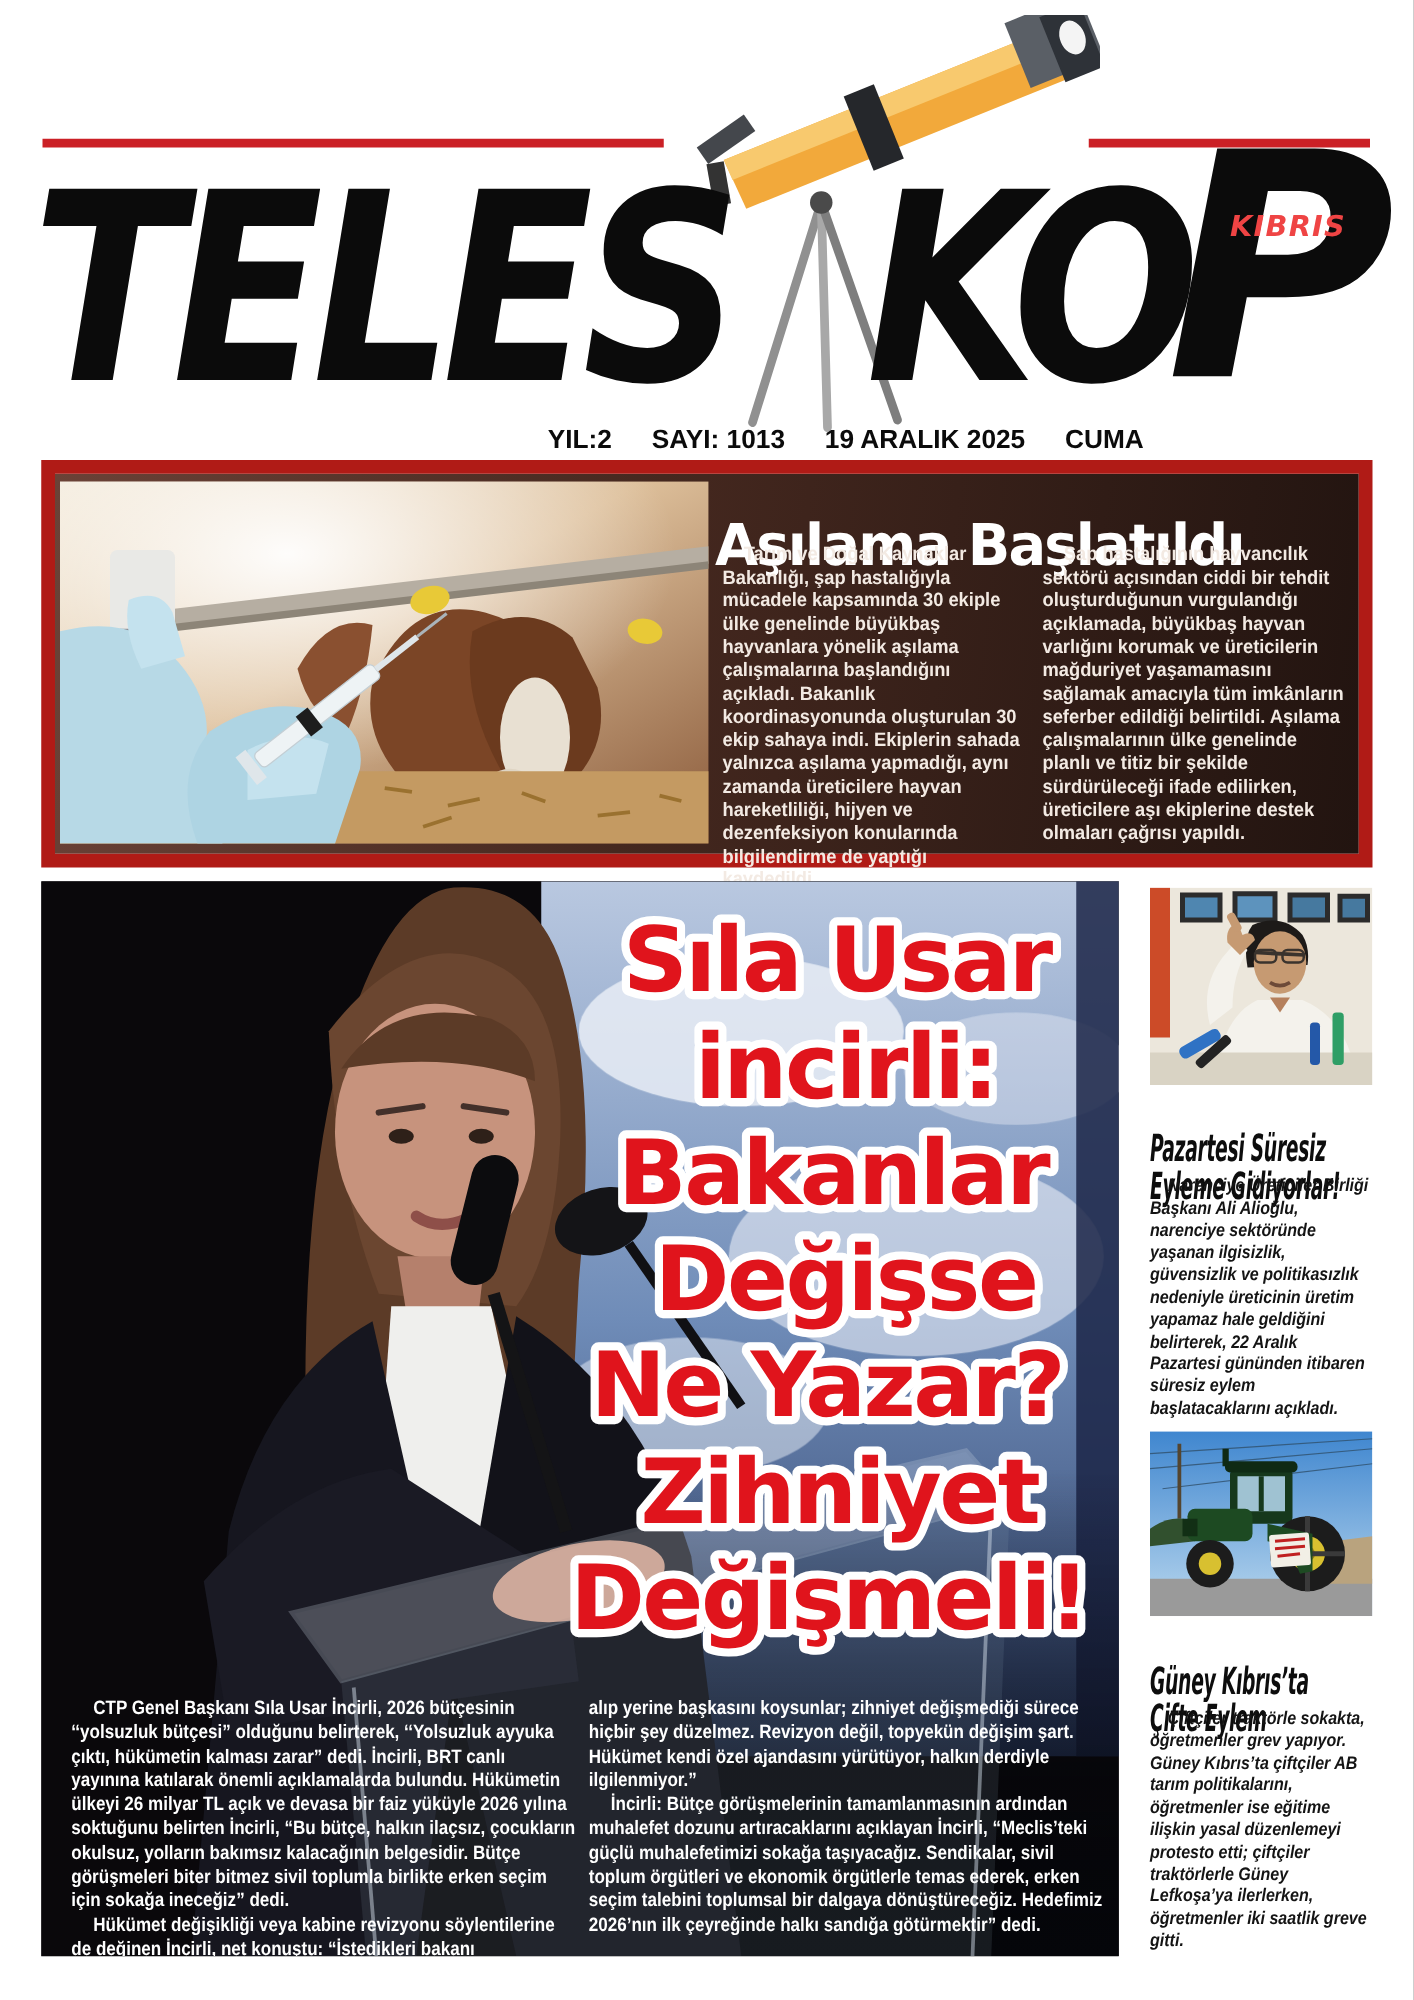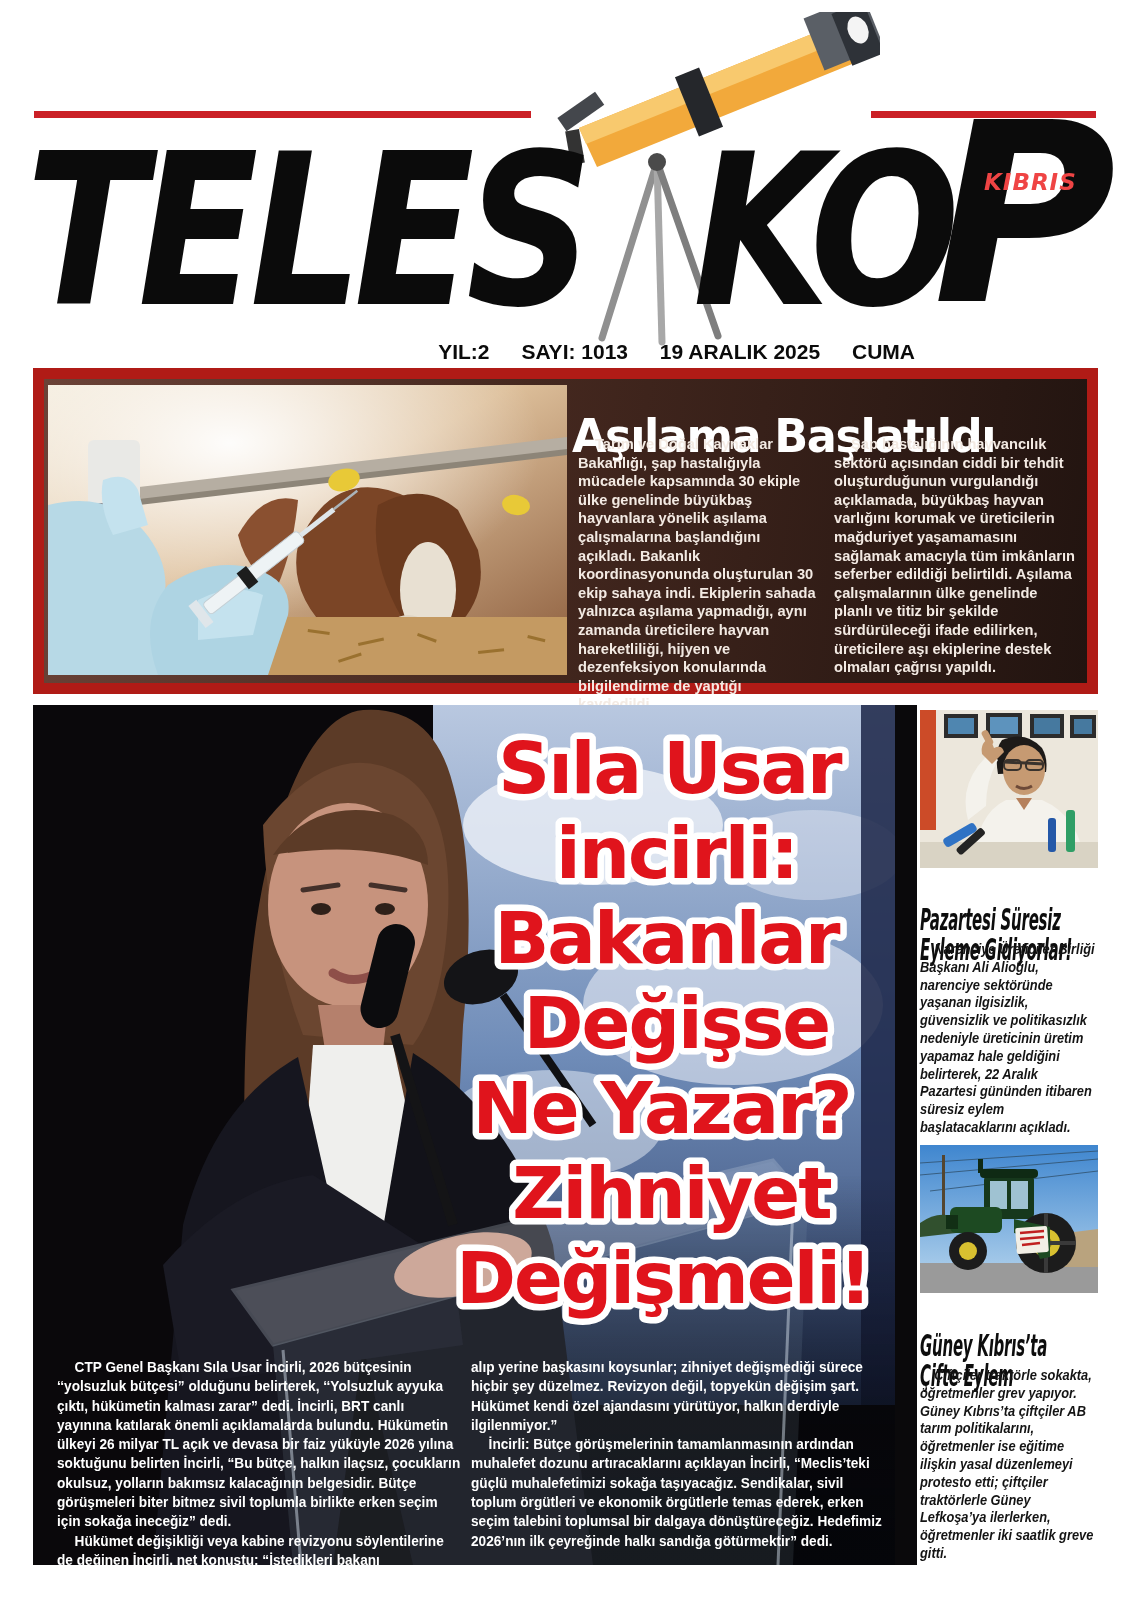--- a/index.html
+++ b/index.html
@@ -38,21 +38,21 @@
                 letter-spacing:-1.5px;transform:scaleX(0.97);transform-origin:left top;
                 white-space:nowrap;}
   .vax-col{position:absolute;top:56px;color:#f3eae3;font-weight:bold;font-size:15.5px;
            line-height:18.6px;transform:scaleX(0.945);transform-origin:left top;width:256px;}
   .vax-col p{margin:0;text-indent:18px;}
   .vax-col1{left:534px;}
   .vax-col2{left:790px;}
 
   
   .mainph{position:absolute;left:33px;top:705px;width:862px;height:860px;overflow:hidden;
-          background:#0a090b;padding-left:22px;}
+          background:#0a090b;}
   .mainph svg.scene{position:absolute;left:0;top:0;}
   .mainph svg.headline{position:absolute;left:0;top:0;z-index:3;}
   .main-col{position:absolute;z-index:4;color:#ffffff;font-weight:bold;font-size:15.5px;
             line-height:19.3px;transform:scaleX(0.88);transform-origin:left top;width:460px;}
   .main-col p{margin:0;}
   .main-col p.ind{text-indent:20px;}
   .main-col1{left:24px;top:652px;}
   .main-col2{left:438px;top:652px;width:470px;}
 
   

